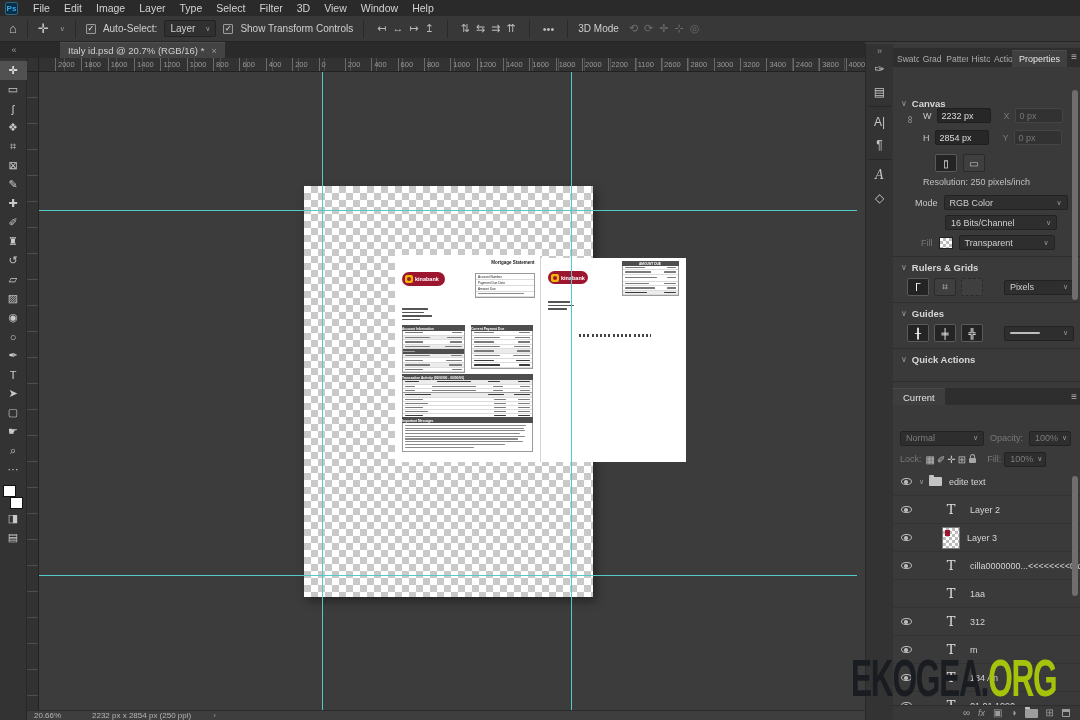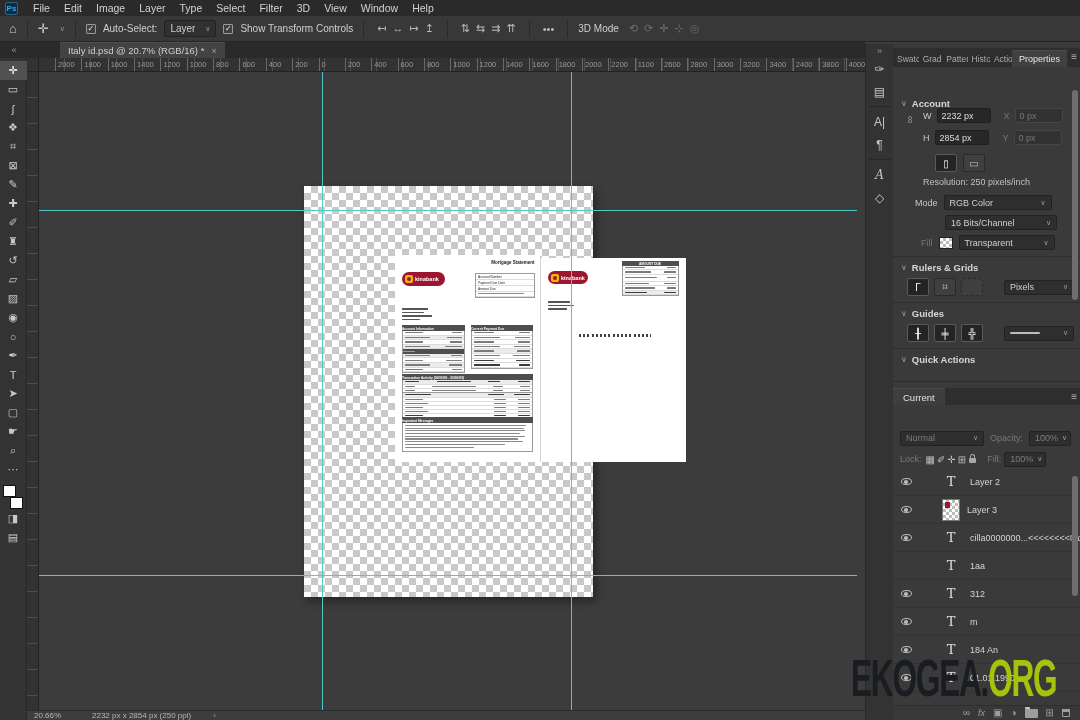--- a/index.html
+++ b/index.html
@@ -554,21 +554,21 @@
         <span class="ptab">Patter</span>
         <span class="ptab">Histo</span>
         <span class="ptab">Actio</span>
         <span class="ptab active">Properties</span>
       </div>
     <span class="hamb" style="top:7px">≡</span>
 
 
     <div class="prow" style="left:8px;top:54px">
       <span class="chev">∨</span>
-        <span class="sec-h">Account</span>
+        <span class="sec-h">Canvas</span>
     </div>
 
     <span class="prow" style="left:14px;top:70px;color:#9a9a9a;font-size:11px;transform:rotate(90deg)">∞</span>
     <div class="prow" style="left:30px;top:64px;gap:5px">
       <span class="plabel">W</span>
       <span class="field" style="width:54px">2232 px</span>
       <span class="plabel dis" style="margin-left:8px">X</span>
       <span class="field dis" style="width:48px">0 px</span>
     </div>
     <div class="prow" style="left:30px;top:86px;gap:5px">
@@ -579,21 +579,21 @@
     </div>
     <div class="prow" style="left:42px;top:110px;gap:6px">
       <span class="pbtn active">▯</span>
       <span class="pbtn">▭</span>
     </div>
     <div class="prow" style="left:30px;top:133px">
       <span class="plabel" style="color:#c0c0c0">Resolution: 250 pixels/inch</span>
     </div>
     <div class="prow" style="left:22px;top:151px;gap:6px">
       <span class="plabel">Mode</span>
-      <span class="pselect" style="width:108px">
+      <span class="pselect" style="width:124px">
         <span>RGB Color</span>
           <span class="caret">∨</span>
       </span>
     </div>
     <div class="prow" style="left:52px;top:171px">
       <span class="pselect" style="width:112px">
         <span>16 Bits/Channel</span>
           <span class="caret">∨</span>
       </span>
     </div>
@@ -666,20 +666,28 @@
       <span class="plabel dis">Lock:</span>
       <span id="lock-icons"><span class="ficon">▦</span><span class="ficon">✐</span><span class="ficon">✛</span><span class="ficon">⊞</span><span class="lock-ic"></span></span>
       <span class="plabel dis" style="margin-left:6px">Fill:</span>
       <span class="pselect dis" style="width:42px">
         <span>100%</span>
           <span class="caret">∨</span>
       </span>
     </div>
 
     <div class="lrows" id="layer-rows">
+        <div class="lrow">
+          <span class="eyecell">
+            <span class="eye"></span>
+          </span>
+          <span class="lchev">∨</span>
+          <span class="folder-s"></span>
+          <span class="lname">edite text</span>
+        </div>
         <div class="lrow">
           <span class="eyecell">
             <span class="eye"></span>
           </span>
           <span class="indent"></span>
           <span class="tthumb">T</span>
           <span class="lname">Layer 2</span>
         </div>
         <div class="lrow">
           <span class="eyecell">

